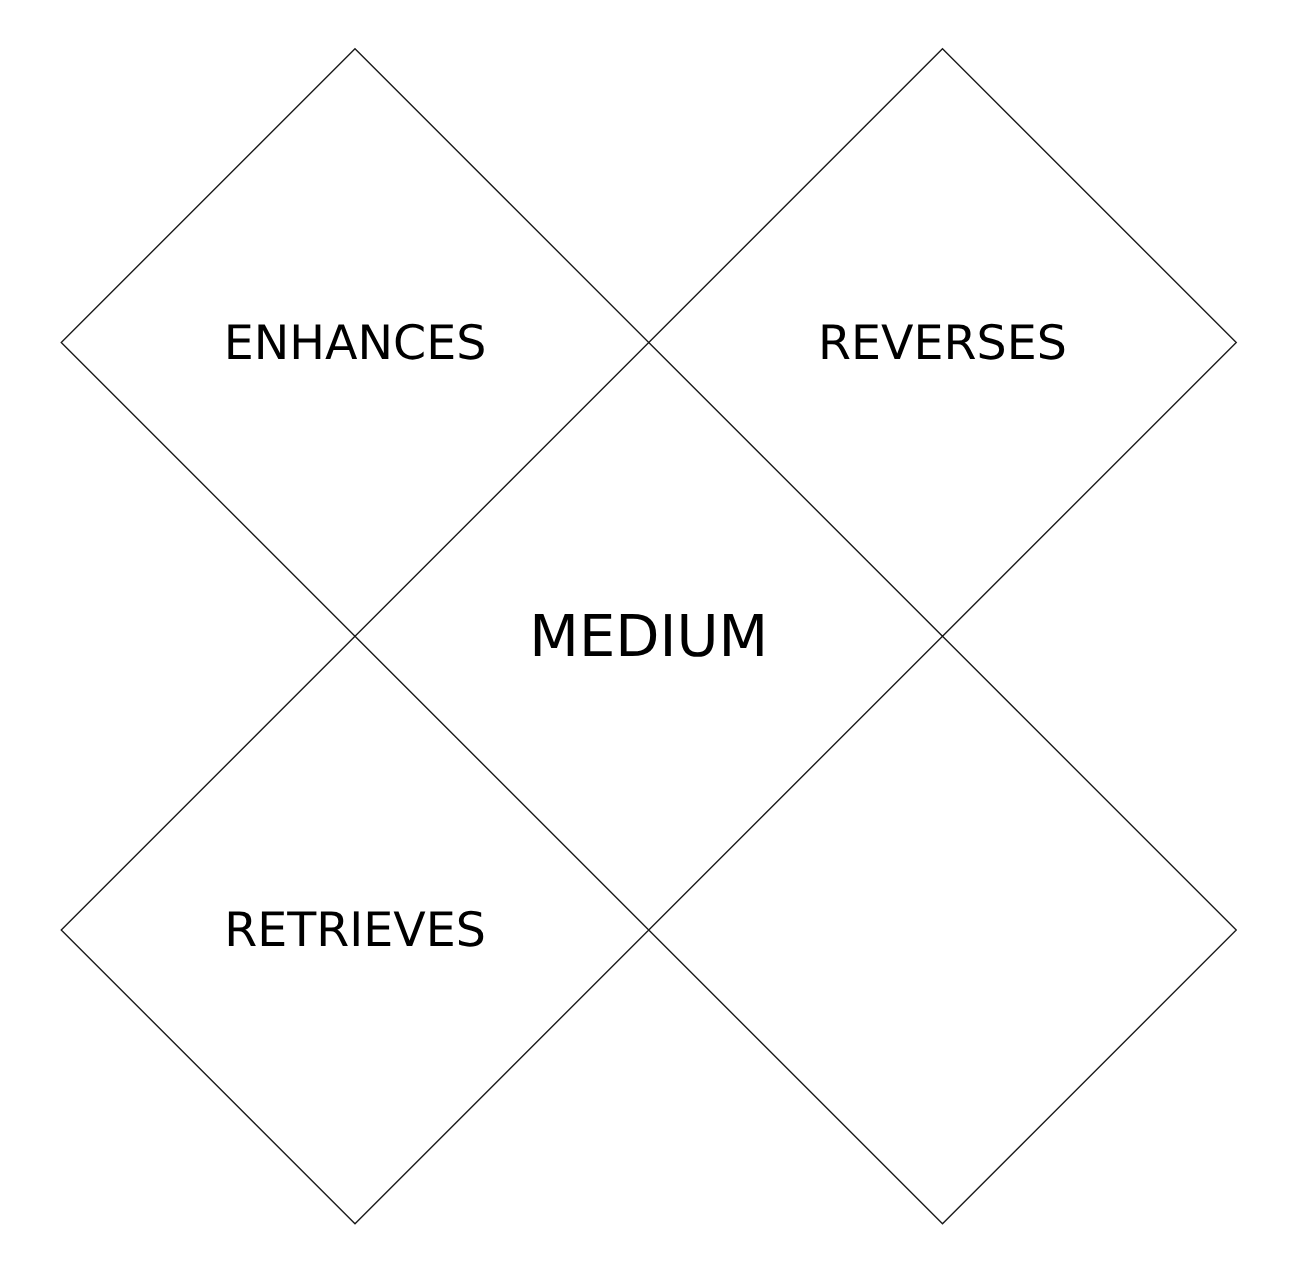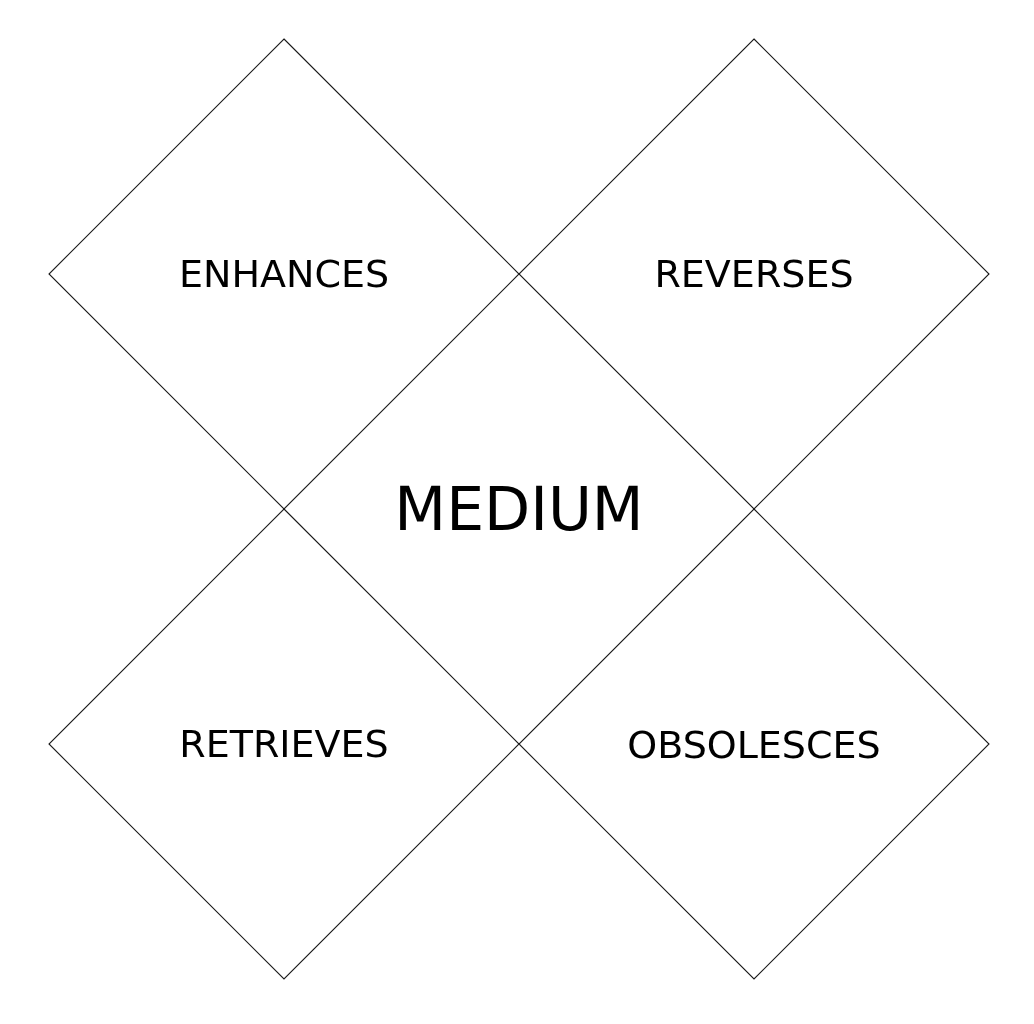--- a/index.html
+++ b/index.html
@@ -39,21 +39,21 @@
     color: var(--text);
     white-space: nowrap;
     text-align: center;
     line-height: 1;
   }
   .quad-label {
     font-size: 38px;
     text-align: right;
   }
   .center-label {
-    font-size: 60px;
+    font-size: 46px;
   }
   .label-enhances   { left: 284px; top: 274px; }
   .label-reverses   { left: 754px; top: 274px; }
   .label-retrieves  { left: 284px; top: 744px; }
   .label-obsolesces { left: 754px; top: 745px; }
   .label-medium     { left: 519px; top: 509px; }
 </style>
 </head>
 <body>
 
@@ -65,17 +65,16 @@
     <polygon points="284,509 519,744 284,979 49,744"></polygon>
     <polygon points="754,509 989,744 754,979 519,744"></polygon>
   </svg>
 
   <div class="label quad-label label-enhances">ENHANCES</div>
 
   <div class="label quad-label label-retrieves">RETRIEVES</div>
 
   <div class="label quad-label label-reverses">REVERSES</div>
 
-  <div class="label quad-label label-obsolesces">OBSOLESCES</div>
 
   <div class="label center-label label-medium">MEDIUM</div>
 
 </div>
 
 </body></html>

